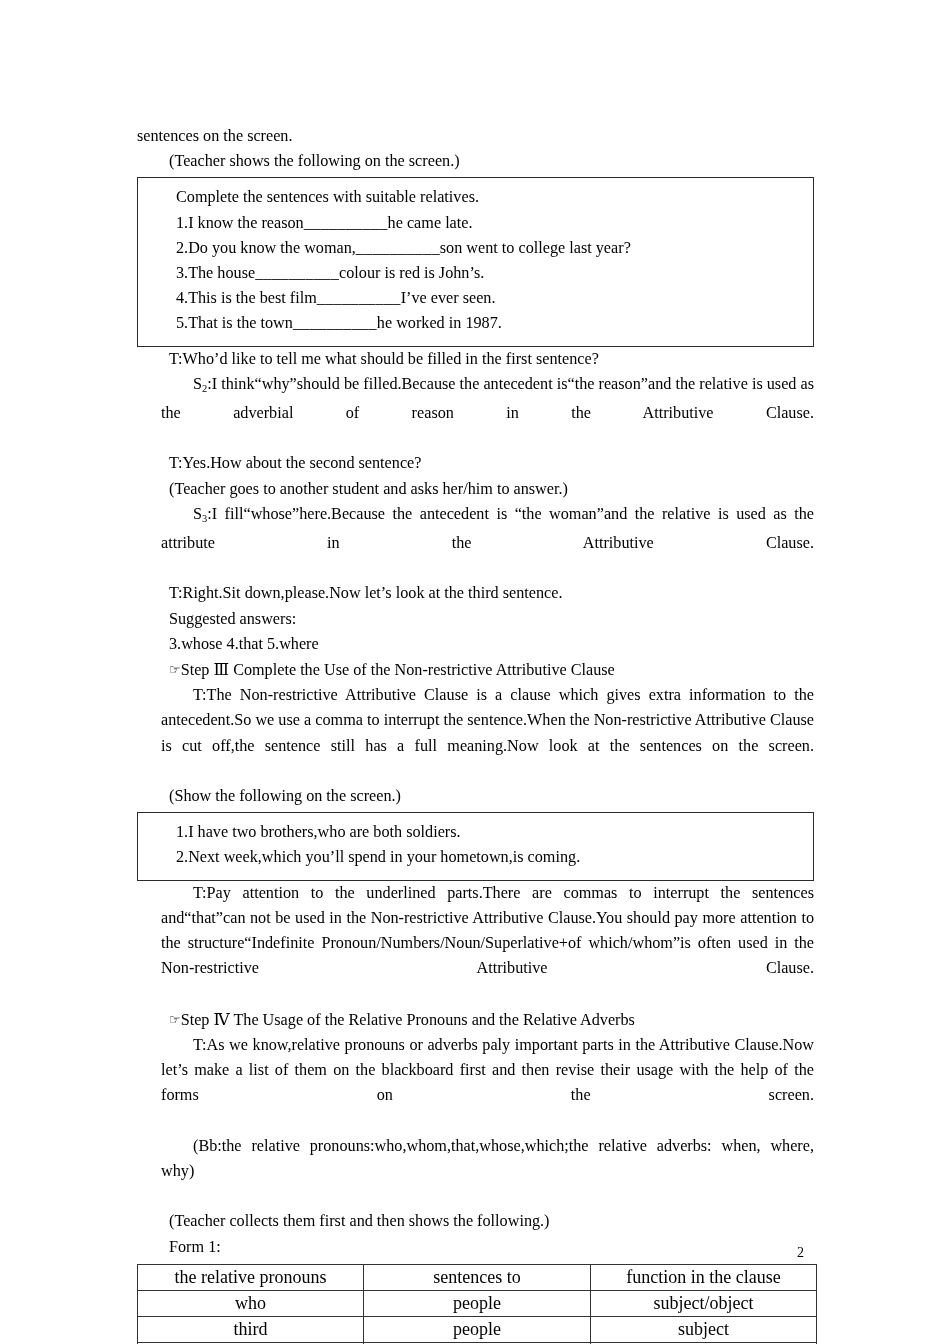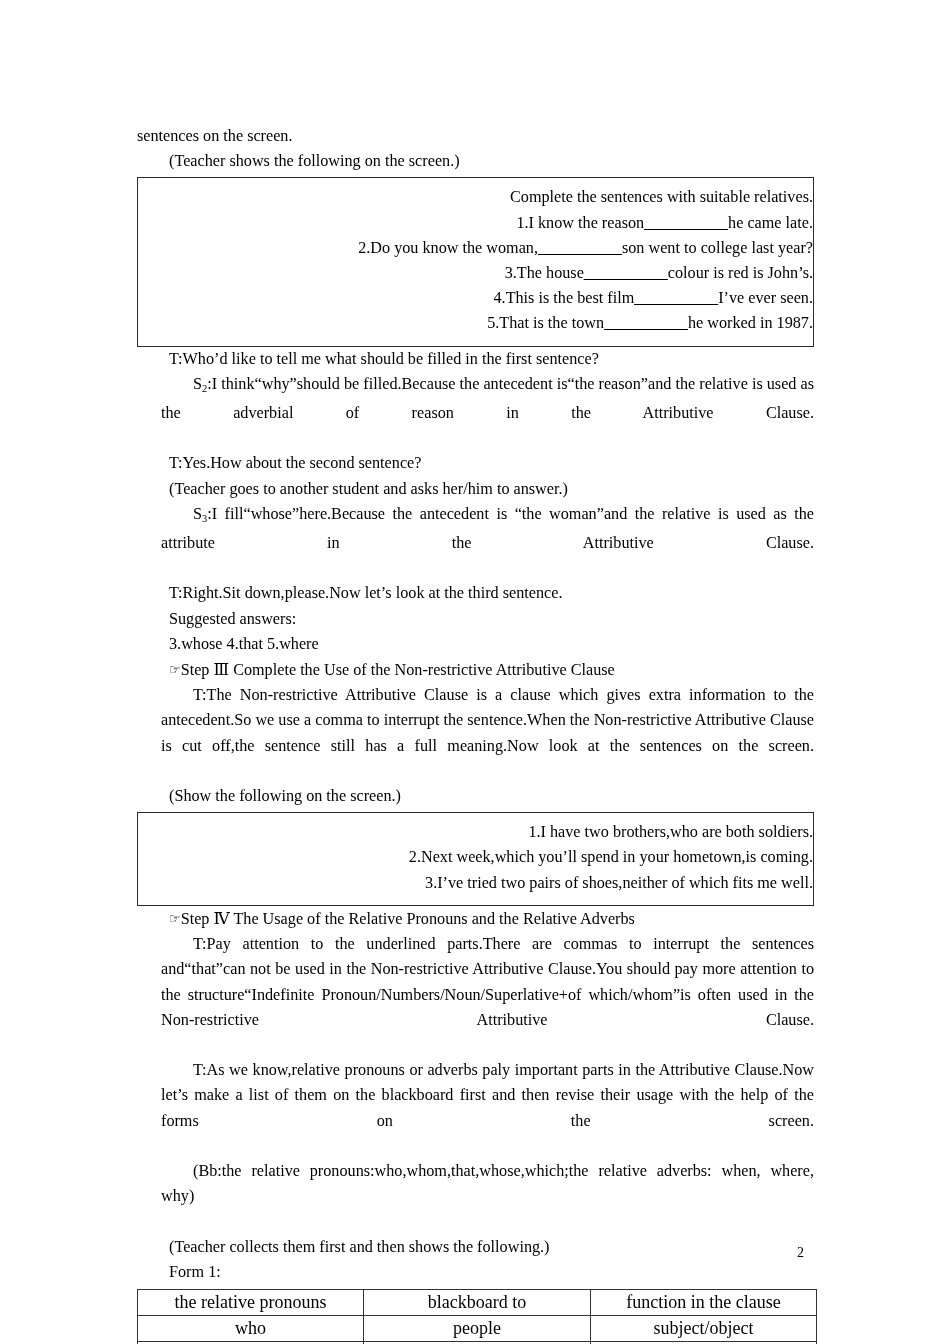--- a/index.html
+++ b/index.html
@@ -50,24 +50,22 @@
     box-sizing: border-box;
     margin: 3px 0 0 0;
     padding: 7px 0 9px 0;
     width: 677px;
   }
   .screenbox p {
     margin: 0;
     font-size: 16.2px;
     line-height: 25.2px;
     padding-left: 38px;
-    text-align: right;
   }
   .blank {
-    text-decoration: underline;
     letter-spacing: 0.3px;
   }
   .uline {
   }
   sub {
     font-size: 10.5px;
     vertical-align: -3px;
   }
   .hand {
     font-size: 13px;
@@ -132,55 +130,54 @@
 
     <p class="body-line indent"><span class="hand">☞</span><span>Step Ⅲ Complete the Use of the Non-restrictive Attributive Clause</span></p>
 
     <p class="body-line indent justify-full">T:The Non-restrictive Attributive Clause is a clause which gives extra information to the antecedent.So we use a comma to interrupt the sentence.When the Non-restrictive Attributive Clause is cut off,the sentence still has a full meaning.Now look at the sentences on the screen.</p>
 
     <p class="body-line indent">(Show the following on the screen.)</p>
 
     <div class="screenbox">
       <p><span>1.I have two brothers,</span><span class="uline">who are both soldiers</span><span>.</span></p>
       <p><span>2.Next week,</span><span class="uline">which you’ll spend in your hometown,</span><span>is coming.</span></p>
-      <p><span>3.I’ve tried two pairs of shoes,</span><span class="uline">neither of which fits me well</span><span>.</span></p>
     </div>
 
+    <p class="body-line indent justify-full">T:Pay attention to the underlined parts.There are commas to interrupt the sentences and“that”can not be used in the Non-restrictive Attributive Clause.You should pay more attention to the structure“Indefinite Pronoun/Numbers/Noun/Superlative+of which/whom”is often used in the Non-restrictive Attributive Clause.</p>
+
     <p class="body-line indent"><span class="hand">☞</span><span>Step Ⅳ The Usage of the Relative Pronouns and the Relative Adverbs</span></p>
-
-    <p class="body-line indent justify-full">T:Pay attention to the underlined parts.There are commas to interrupt the sentences and“that”can not be used in the Non-restrictive Attributive Clause.You should pay more attention to the structure“Indefinite Pronoun/Numbers/Noun/Superlative+of which/whom”is often used in the Non-restrictive Attributive Clause.</p>
 
     <p class="body-line indent justify-full">T:As we know,relative pronouns or adverbs paly important parts in the Attributive Clause.Now let’s make a list of them on the blackboard first and then revise their usage with the help of the forms on the screen.</p>
 
     <p class="body-line indent justify-full">(Bb:the relative pronouns:who,whom,that,whose,which;the relative adverbs: when, where, why)</p>
 
     <p class="body-line indent">(Teacher collects them first and then shows the following.)</p>
     <p class="body-line indent">Form 1:</p>
 
     <table class="form-table">
       <colgroup>
           <col class="c1">
           <col class="c2">
           <col class="c3">
         </colgroup>
       <tbody>
         <tr>
           <td>the relative pronouns</td>
-          <td>blackboard to</td>
+          <td>sentences to</td>
           <td>function in the clause</td>
         </tr>
         <tr>
           <td>who</td>
           <td>people</td>
           <td>subject/object</td>
         </tr>
         <tr>
           <td>third</td>
           <td>people</td>
-          <td>object</td>
+          <td>subject</td>
         </tr>
         <tr>
           <td>that</td>
           <td>people/thing</td>
           <td>subject/object</td>
         </tr>
 
       </tbody>
     </table>
 

